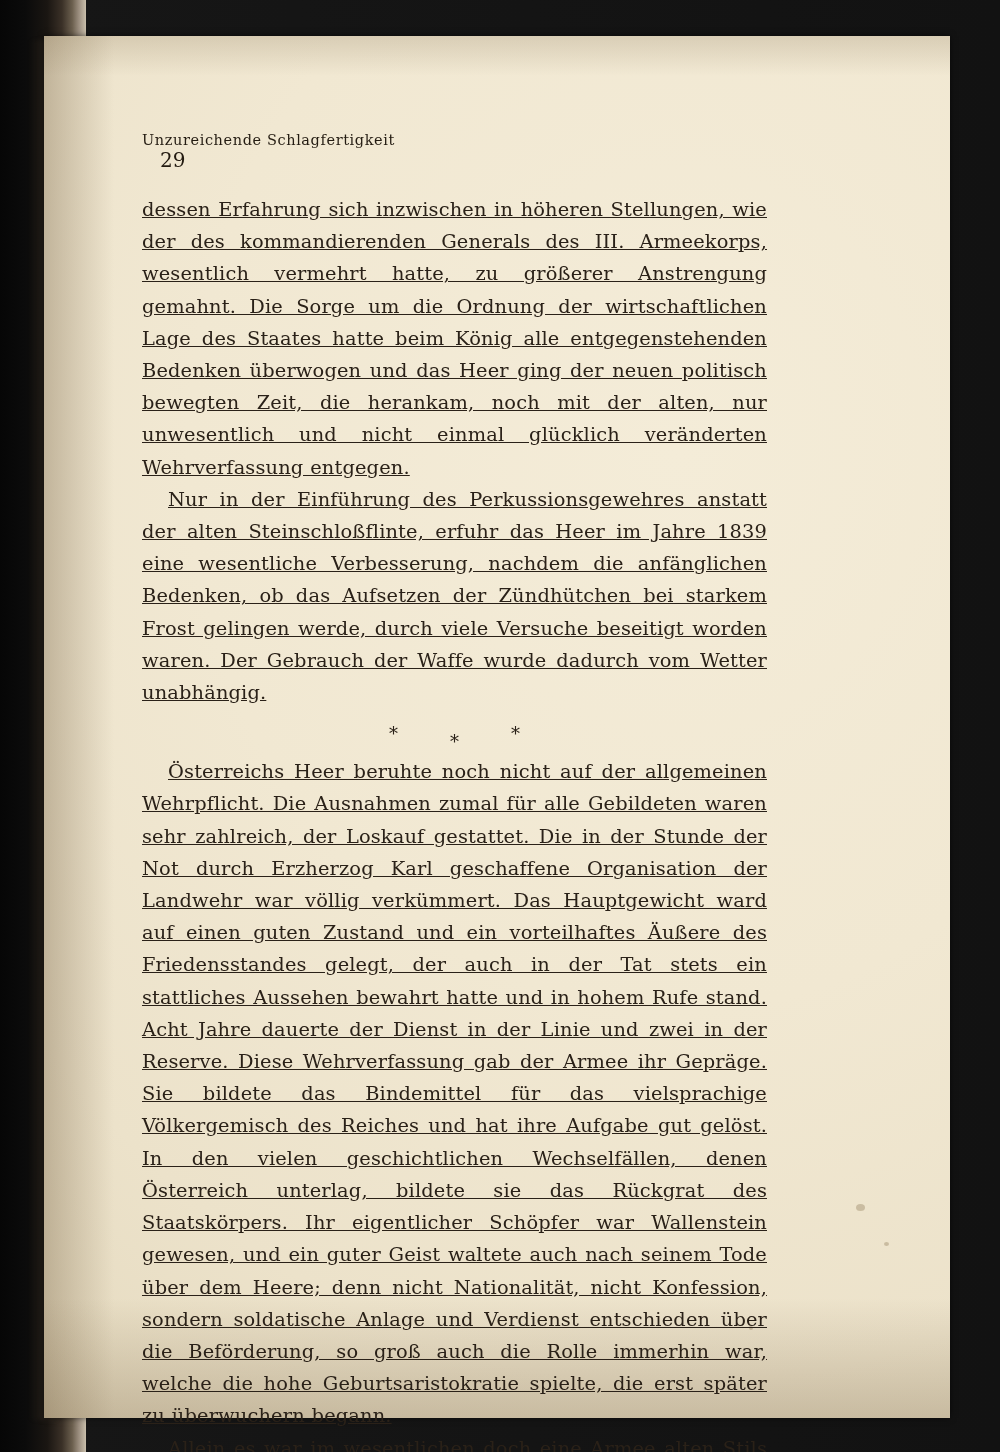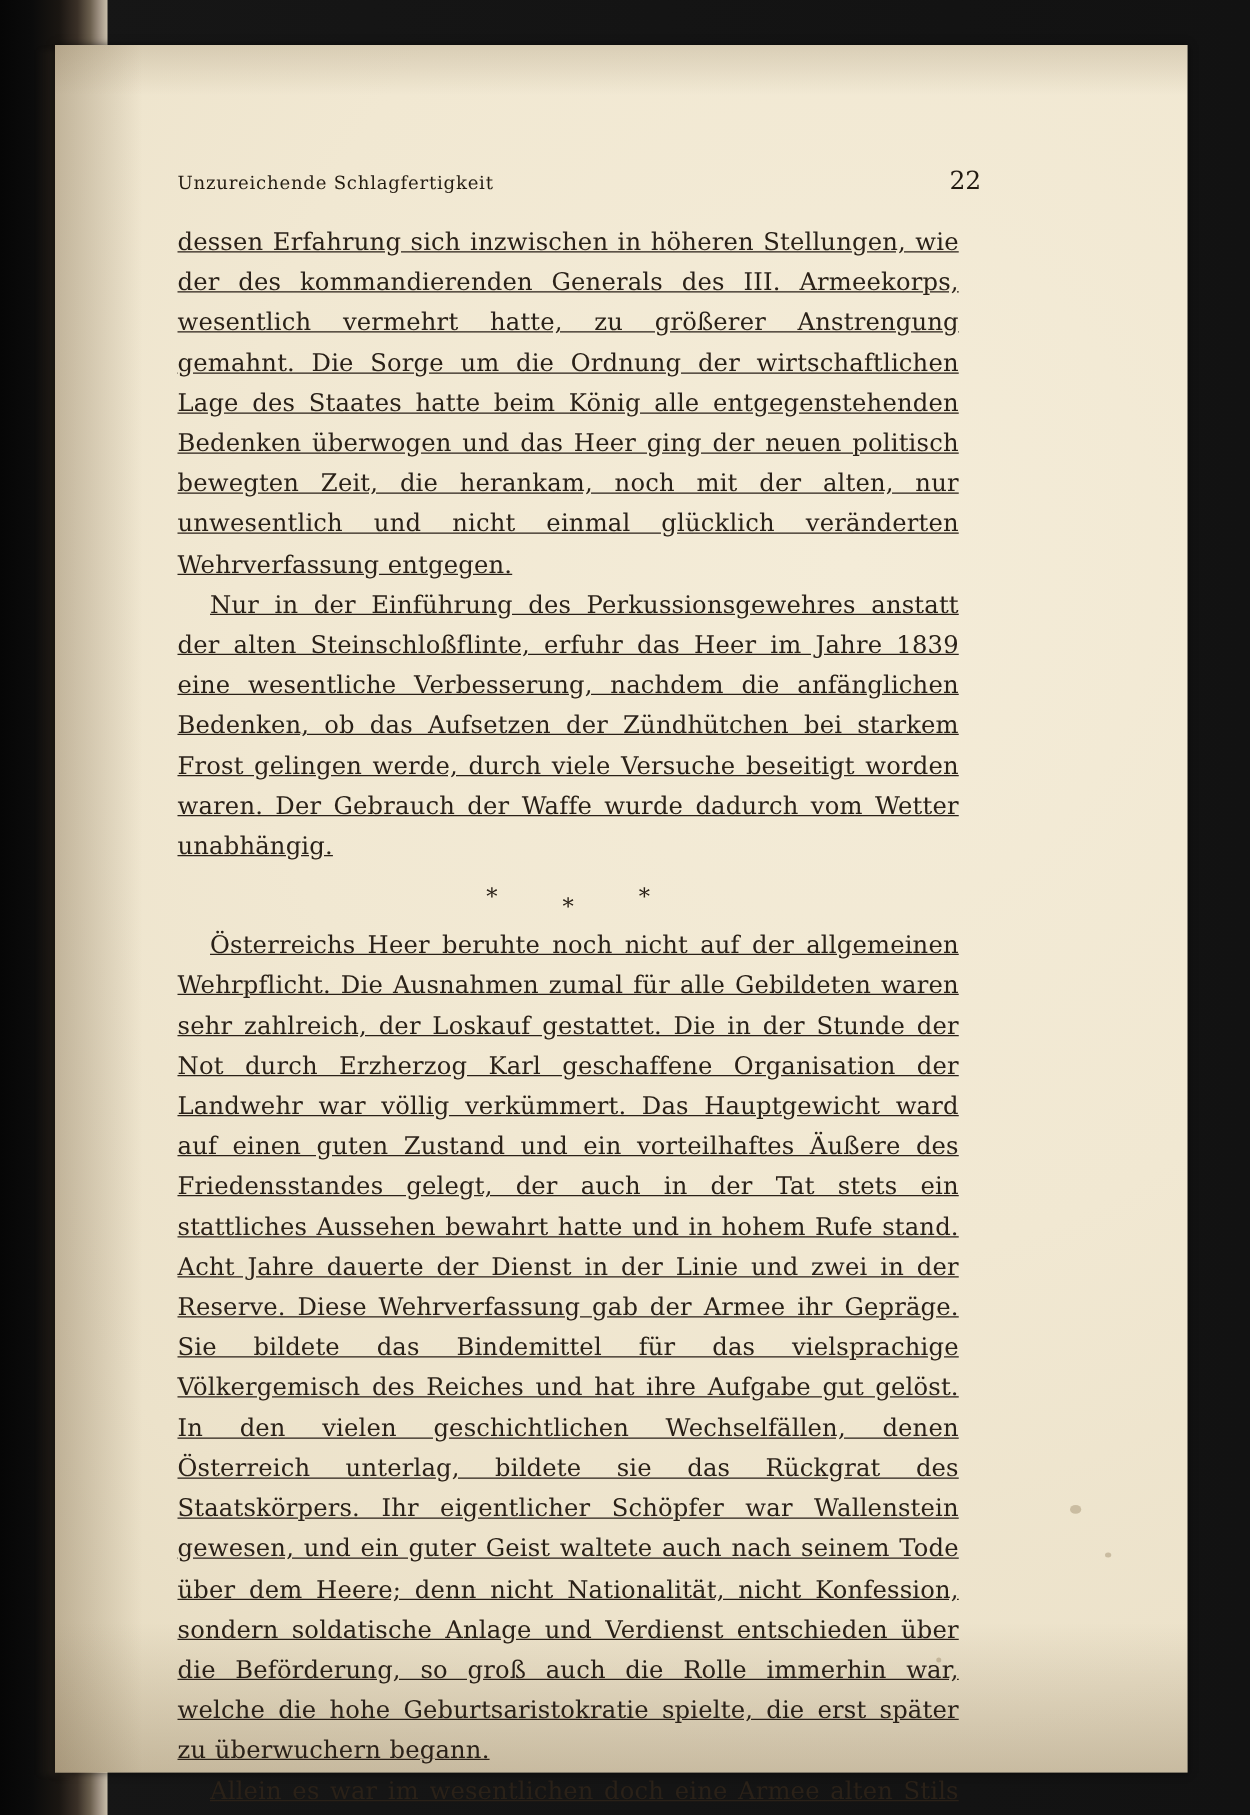--- a/index.html
+++ b/index.html
@@ -105,20 +105,21 @@
     position: absolute;
     left: 98px;
     top: 96px;
     width: 625px;
   }
   .runhead {
     display: flex;
     align-items: baseline;
     justify-content: space-between;
     margin-bottom: 22px;
+    flex-direction: column;
   }
   .runhead-title {
     font-family: "DejaVu Serif", serif;
     font-size: 14.5px;
     letter-spacing: 0.6px;
     color: #241c12;
   }
   .runhead-page {
     font-family: "DejaVu Serif", serif;
     font-size: 20px;
@@ -172,21 +173,21 @@
     <div class="page-shade-bottom"></div>
 
     <div class="speck" style="left:812px; top:1168px; width:9px; height:7px;"></div>
     <div class="speck" style="left:840px; top:1206px; width:5px; height:4px;"></div>
     <div class="speck" style="left:705px; top:1290px; width:4px; height:4px;"></div>
 
     <div class="content">
 
       <div class="runhead">
         <div class="runhead-title frak">Unzureichende Schlagfertigkeit</div>
-        <div class="runhead-page">22</div>
+        <div class="runhead-page">29</div>
       </div>
 
       <p class="para frak">dessen Erfahrung sich inzwischen in höheren Stellungen, wie der des kommandierenden Generals des III. Armeekorps, wesentlich vermehrt hatte, zu größerer Anstrengung gemahnt. Die Sorge um die Ordnung der wirtschaftlichen Lage des Staates hatte beim König alle entgegenstehenden Bedenken überwogen und das Heer ging der neuen politisch bewegten Zeit, die herankam, noch mit der alten, nur unwesentlich und nicht einmal glücklich veränderten Wehrverfassung entgegen.</p>
       <p class="para frak indent">Nur in der Einführung des Perkussionsgewehres anstatt der alten Steinschloßflinte, erfuhr das Heer im Jahre 1839 eine wesentliche Verbesserung, nachdem die anfänglichen Bedenken, ob das Aufsetzen der Zündhütchen bei starkem Frost gelingen werde, durch viele Versuche beseitigt worden waren. Der Gebrauch der Waffe wurde dadurch vom Wetter unabhängig.</p>
 
       <div class="asterisks">
         <span>*</span><span class="mid">*</span><span>*</span>
       </div>
 
       <p class="para frak indent">Österreichs Heer beruhte noch nicht auf der allgemeinen Wehrpflicht. Die Ausnahmen zumal für alle Gebildeten waren sehr zahlreich, der Loskauf gestattet. Die in der Stunde der Not durch Erzherzog Karl geschaffene Organisation der Landwehr war völlig verkümmert. Das Hauptgewicht ward auf einen guten Zustand und ein vorteilhaftes Äußere des Friedensstandes gelegt, der auch in der Tat stets ein stattliches Aussehen bewahrt hatte und in hohem Rufe stand. Acht Jahre dauerte der Dienst in der Linie und zwei in der Reserve. Diese Wehrverfassung gab der Armee ihr Gepräge. Sie bildete das Bindemittel für das vielsprachige Völkergemisch des Reiches und hat ihre Aufgabe gut gelöst. In den vielen geschichtlichen Wechselfällen, denen Österreich unterlag, bildete sie das Rückgrat des Staatskörpers. Ihr eigentlicher Schöpfer war Wallenstein gewesen, und ein guter Geist waltete auch nach seinem Tode über dem Heere; denn nicht Nationalität, nicht Konfession, sondern soldatische Anlage und Verdienst entschieden über die Beförderung, so groß auch die Rolle immerhin war, welche die hohe Geburtsaristokratie spielte, die erst später zu überwuchern begann.</p>

